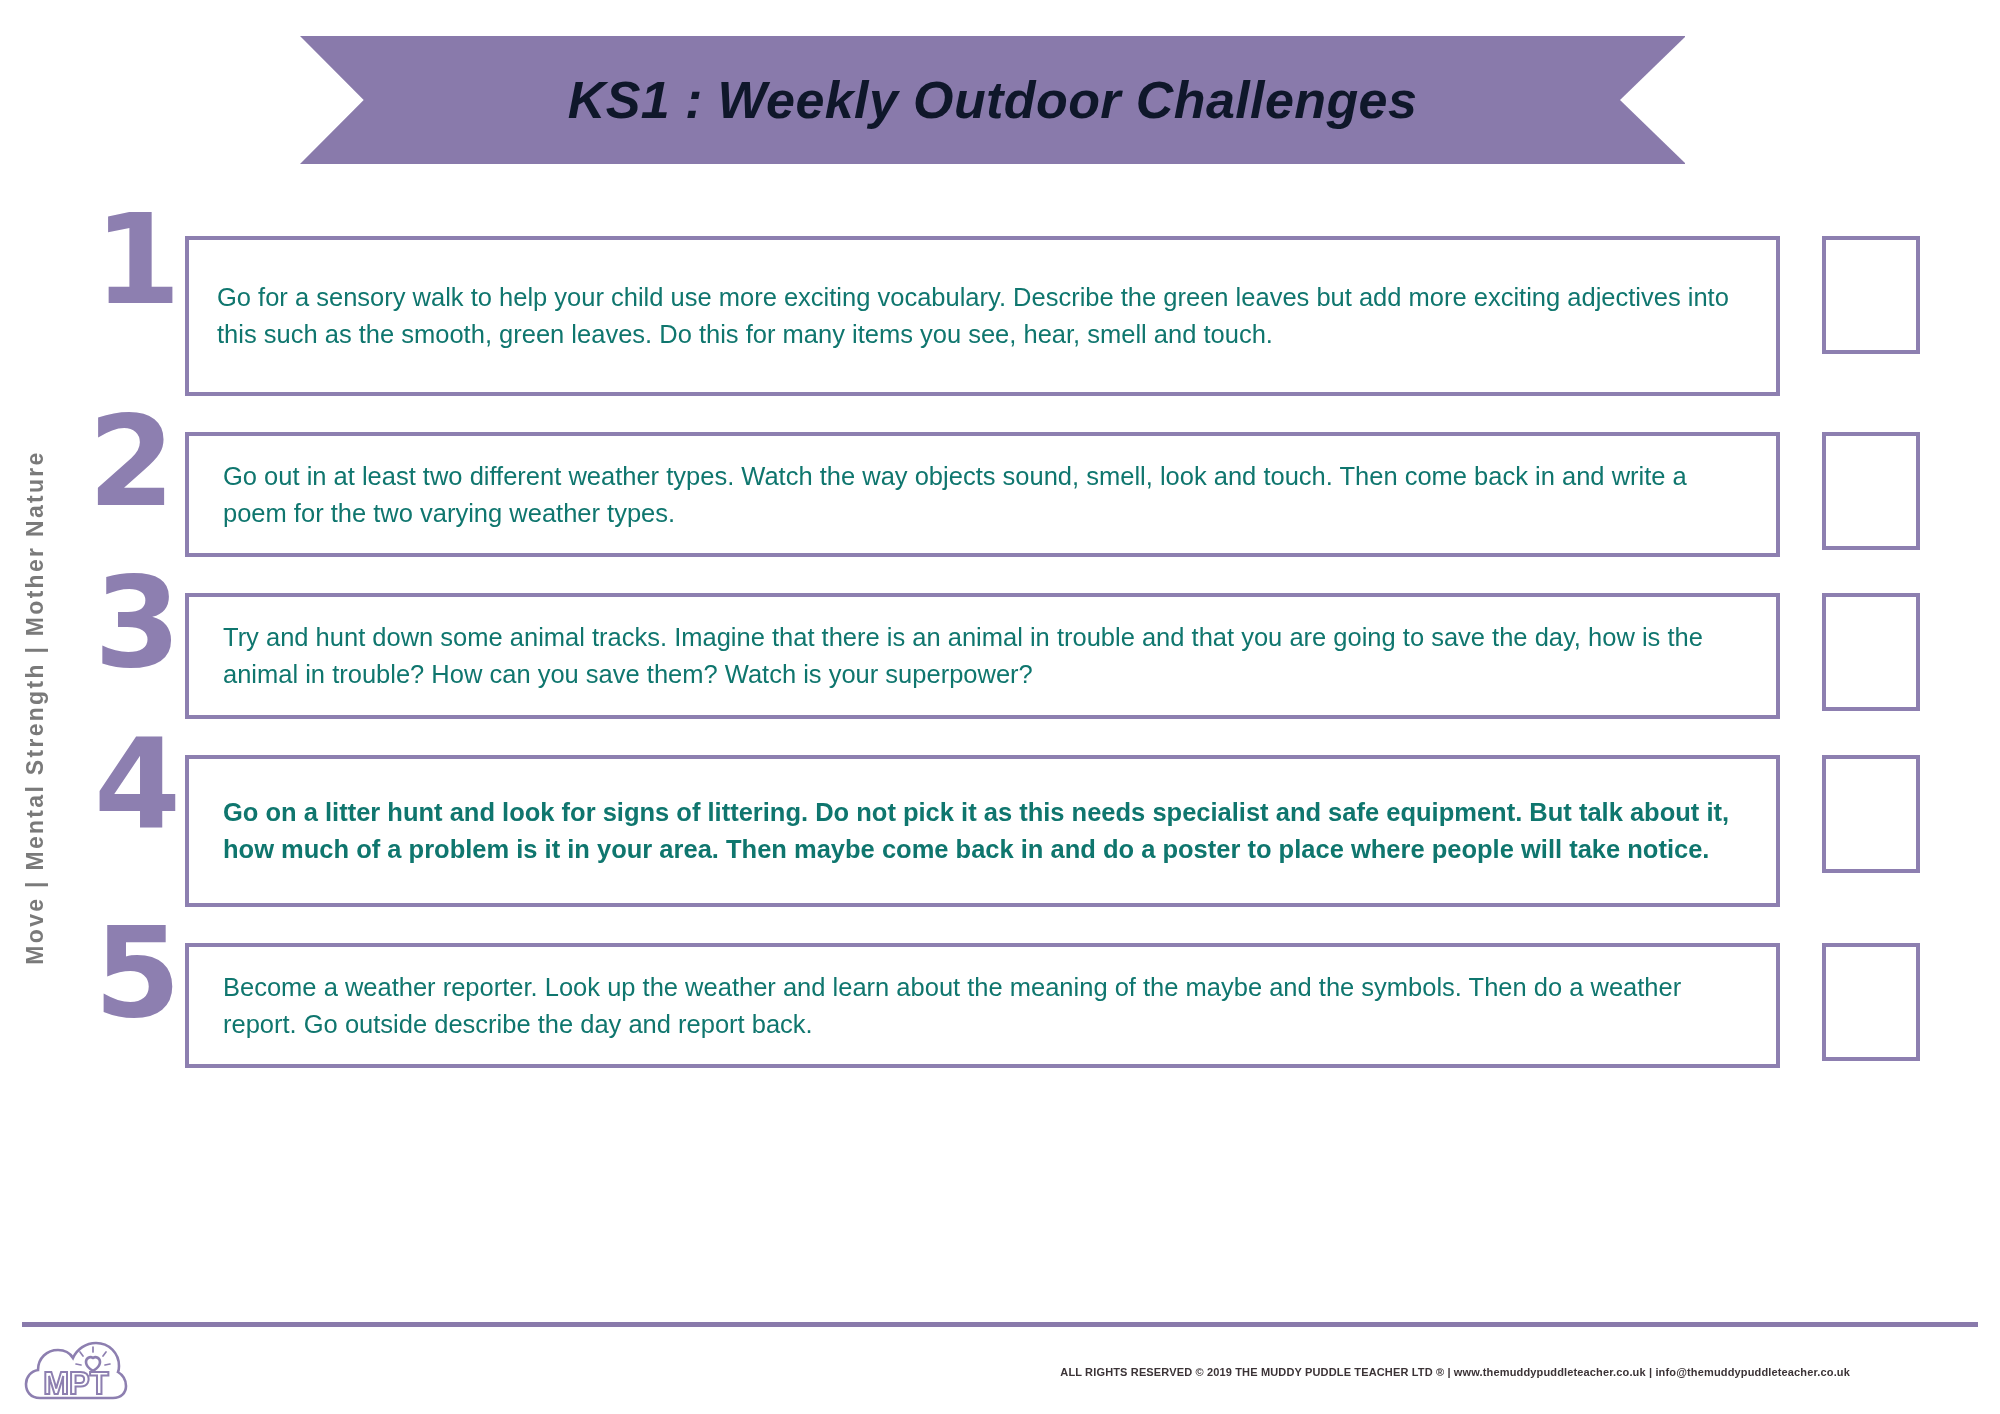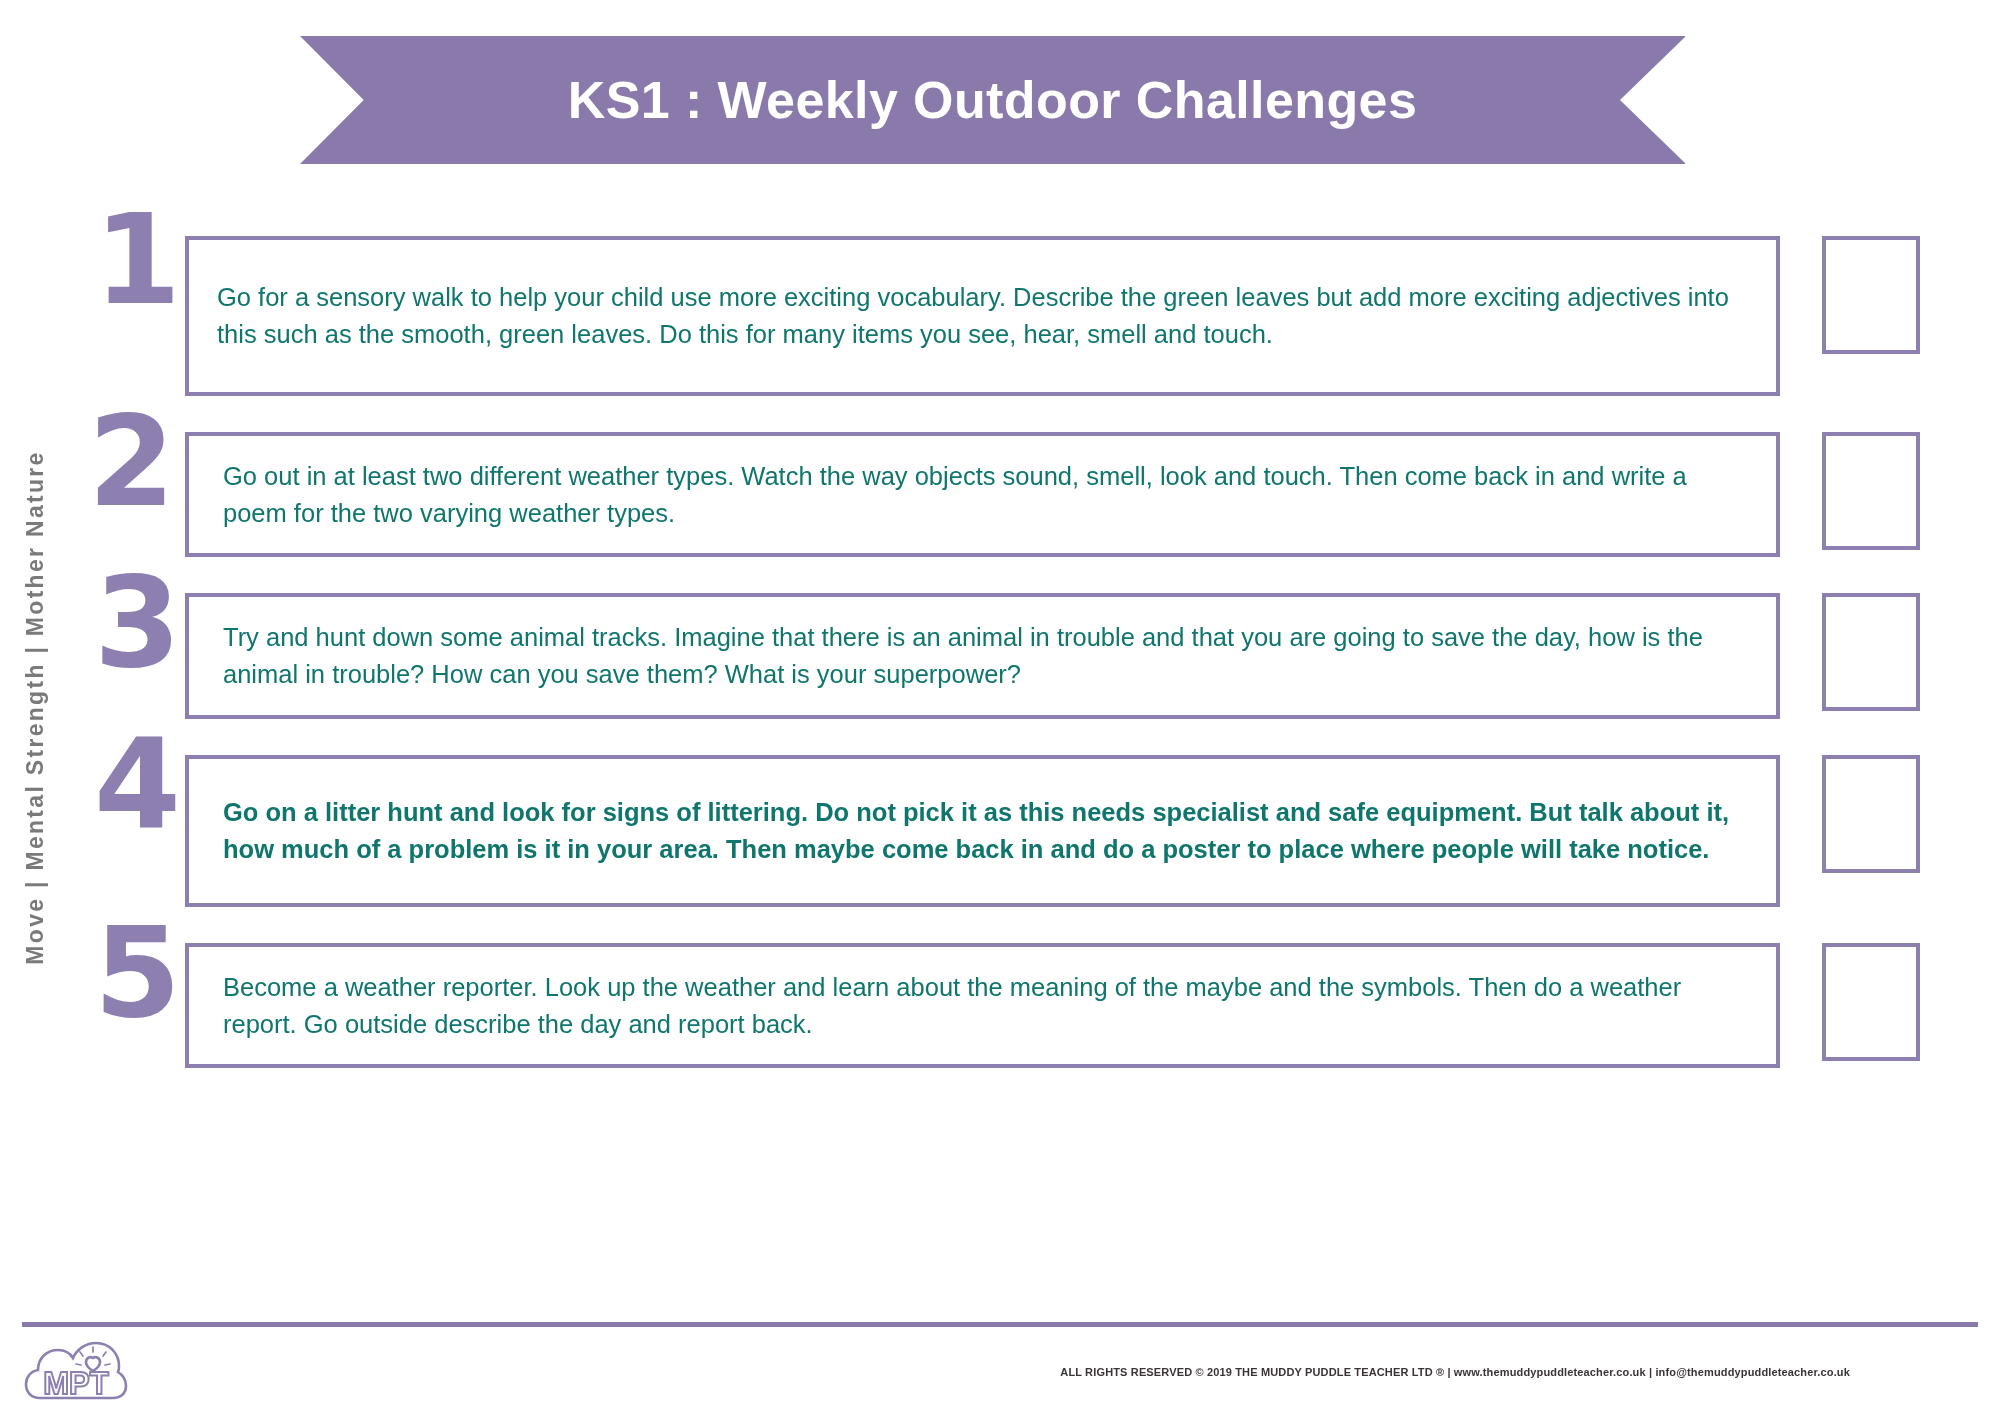--- a/index.html
+++ b/index.html
@@ -42,25 +42,26 @@
     top: 0;
     width: 66px;
     height: 128px;
     background: #ffffff;
     -webkit-clip-path: polygon(100% 0, 100% 100%, 0 50%);
     clip-path: polygon(100% 0%, 100% 100%, 0% 50%);
   }
   .header-title {
     position: relative;
     z-index: 2;
-    color: #ffffff;
+    color: #0f172a;
     font-size: 52px;
     font-weight: bold;
     letter-spacing: 0.4px;
     white-space: nowrap;
+    font-style: italic;
   }
 
   
   .side-label {
     position: absolute;
     left: 0px;
     top: 0px;
     width: 70px;
     height: 1414px;
     display: flex;
@@ -196,21 +197,21 @@
       <div class="challenge-number">2</div>
       <div class="challenge-box">
         <div class="challenge-text">Go out in at least two different weather types. Watch the way objects sound, smell, look and touch.  Then come back in and write a poem for the two varying weather types.</div>
       </div>
       <div class="challenge-check"></div>
     </div>
 
     <div class="challenge-row row-3">
       <div class="challenge-number">3</div>
       <div class="challenge-box">
-        <div class="challenge-text">Try and hunt down some animal tracks.  Imagine that there is an animal in trouble and that you are going to save the day, how is the animal in trouble?  How can you save them?  What is your superpower?</div>
+        <div class="challenge-text">Try and hunt down some animal tracks.  Imagine that there is an animal in trouble and that you are going to save the day, how is the animal in trouble?  How can you save them?  Watch is your superpower?</div>
       </div>
       <div class="challenge-check"></div>
     </div>
 
     <div class="challenge-row row-4">
       <div class="challenge-number">4</div>
       <div class="challenge-box">
         <div class="challenge-text">Go on a litter hunt and look for signs of littering.  Do not pick it as this needs specialist and safe equipment. But talk about it, how much of a problem is it in your area. Then maybe come back in and do a poster to place where people will take notice.</div>
       </div>
       <div class="challenge-check"></div>

